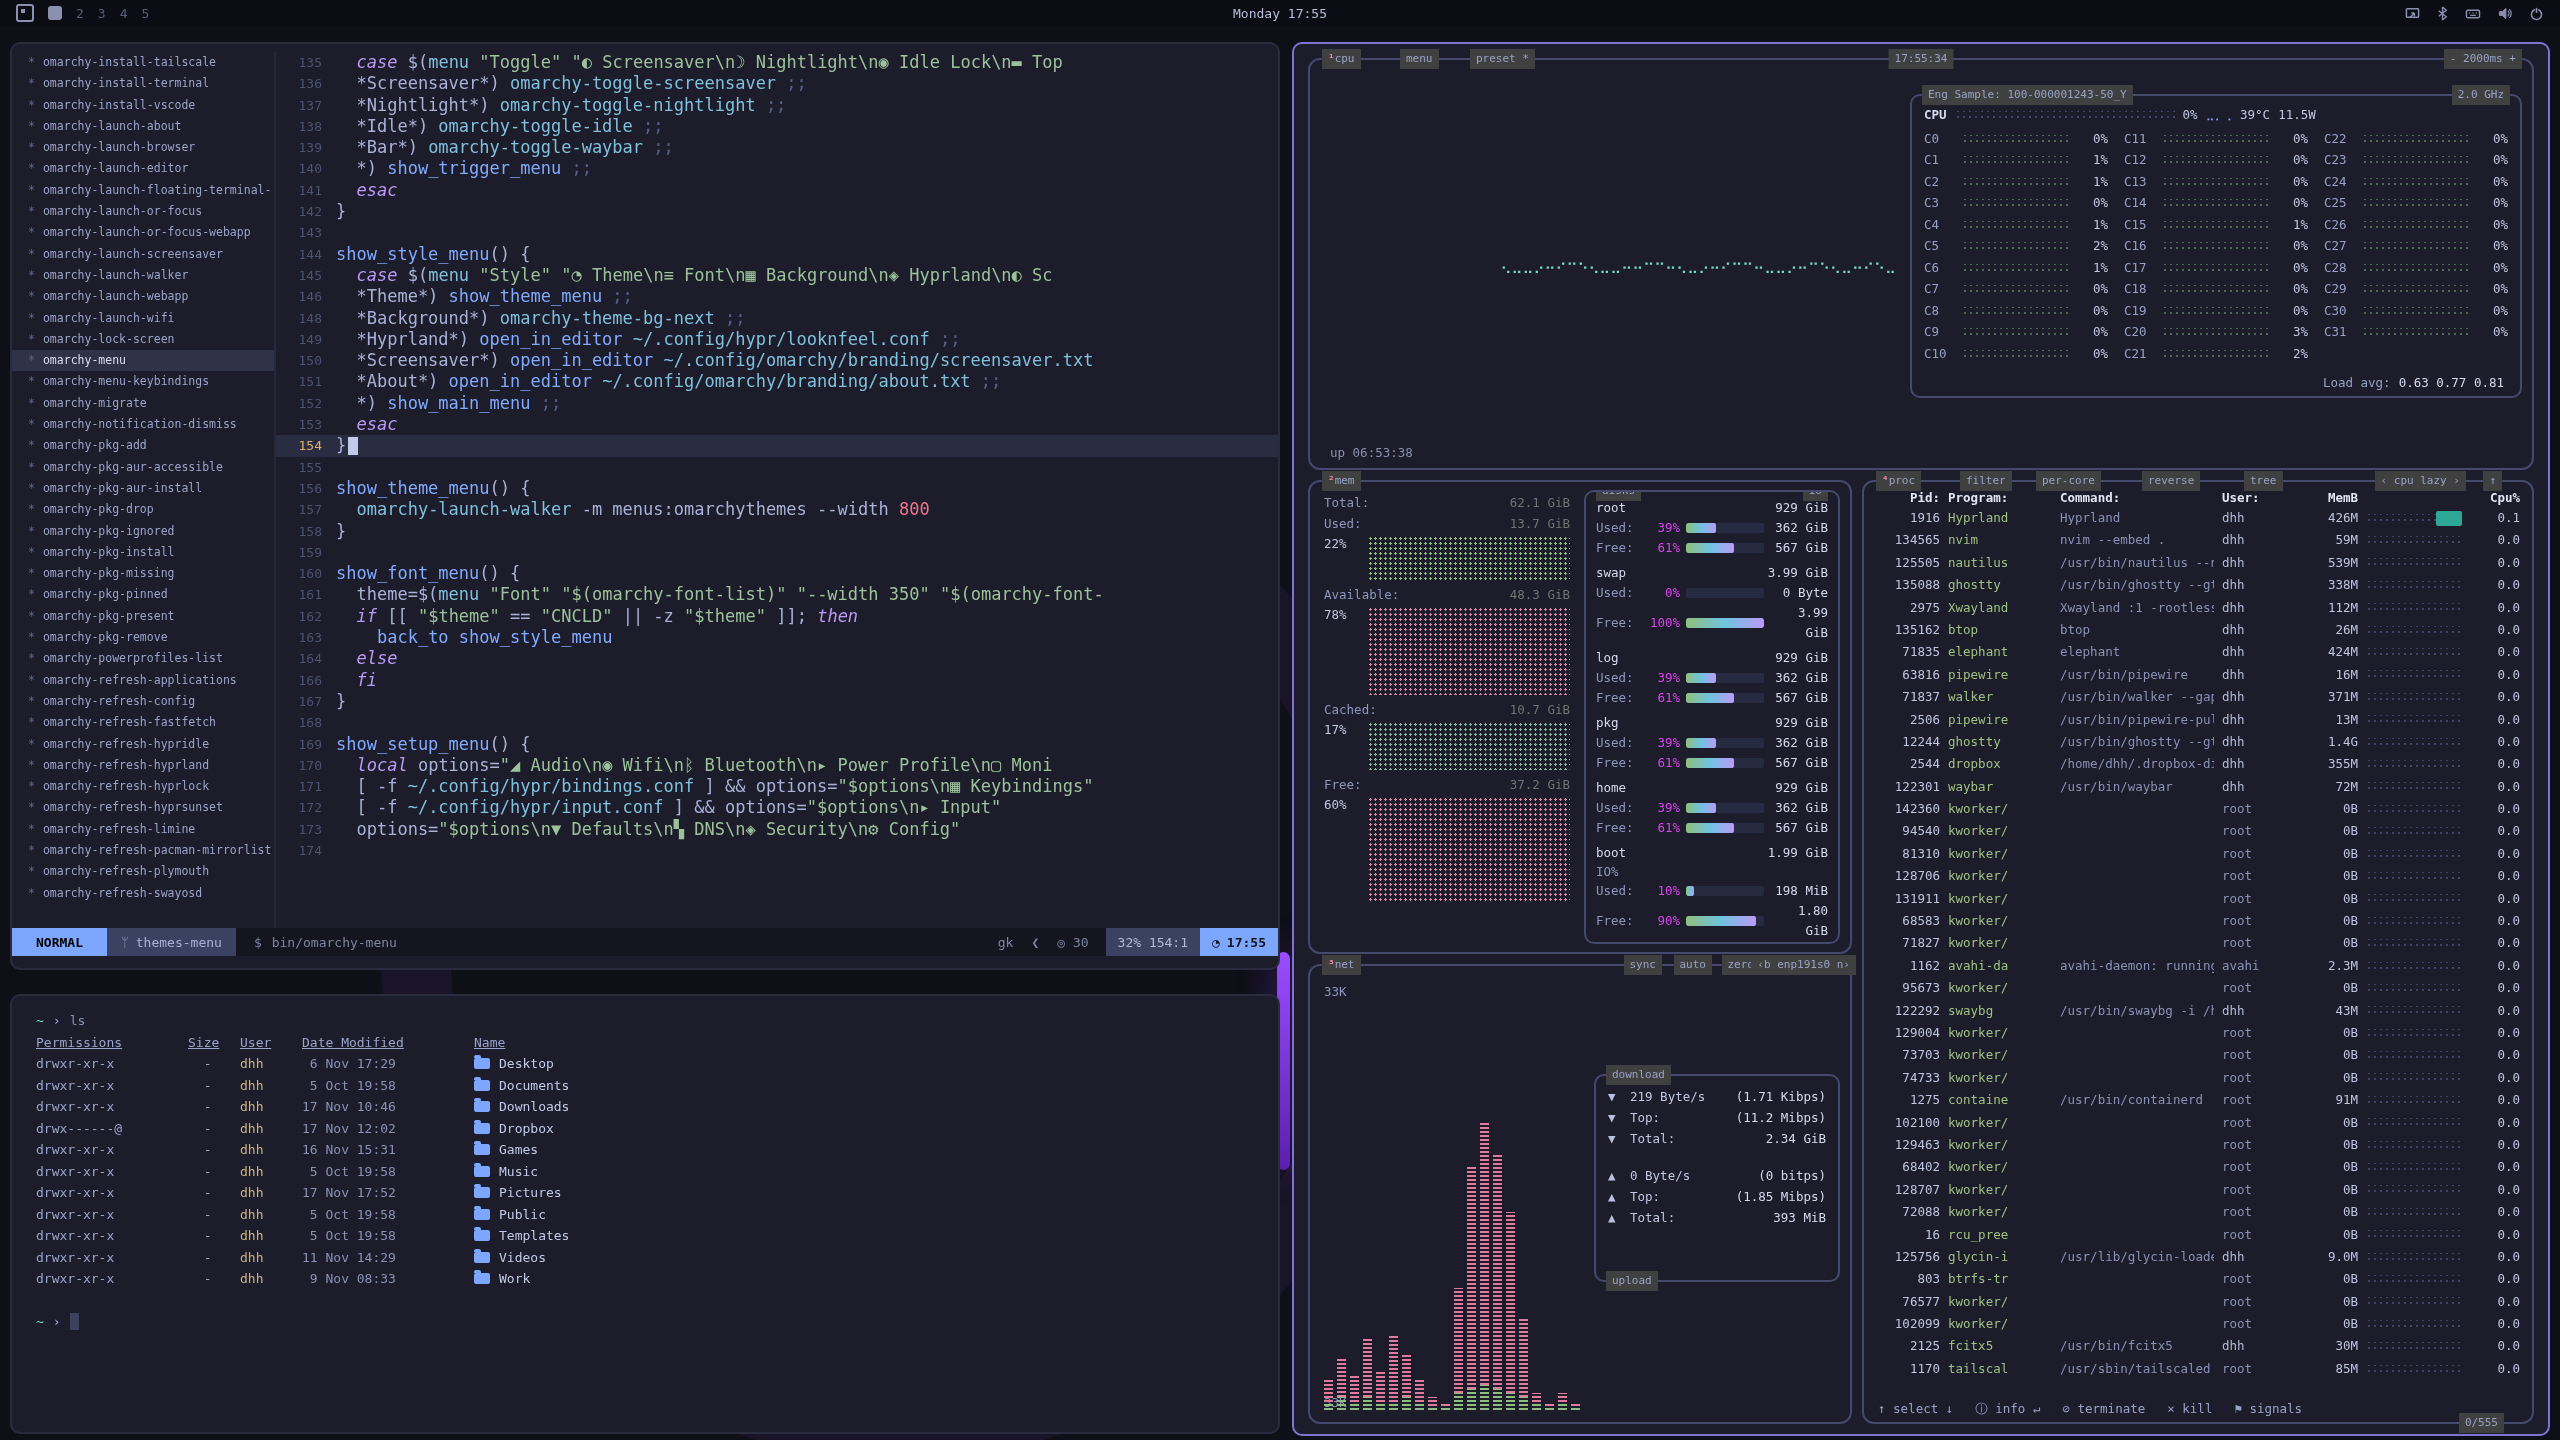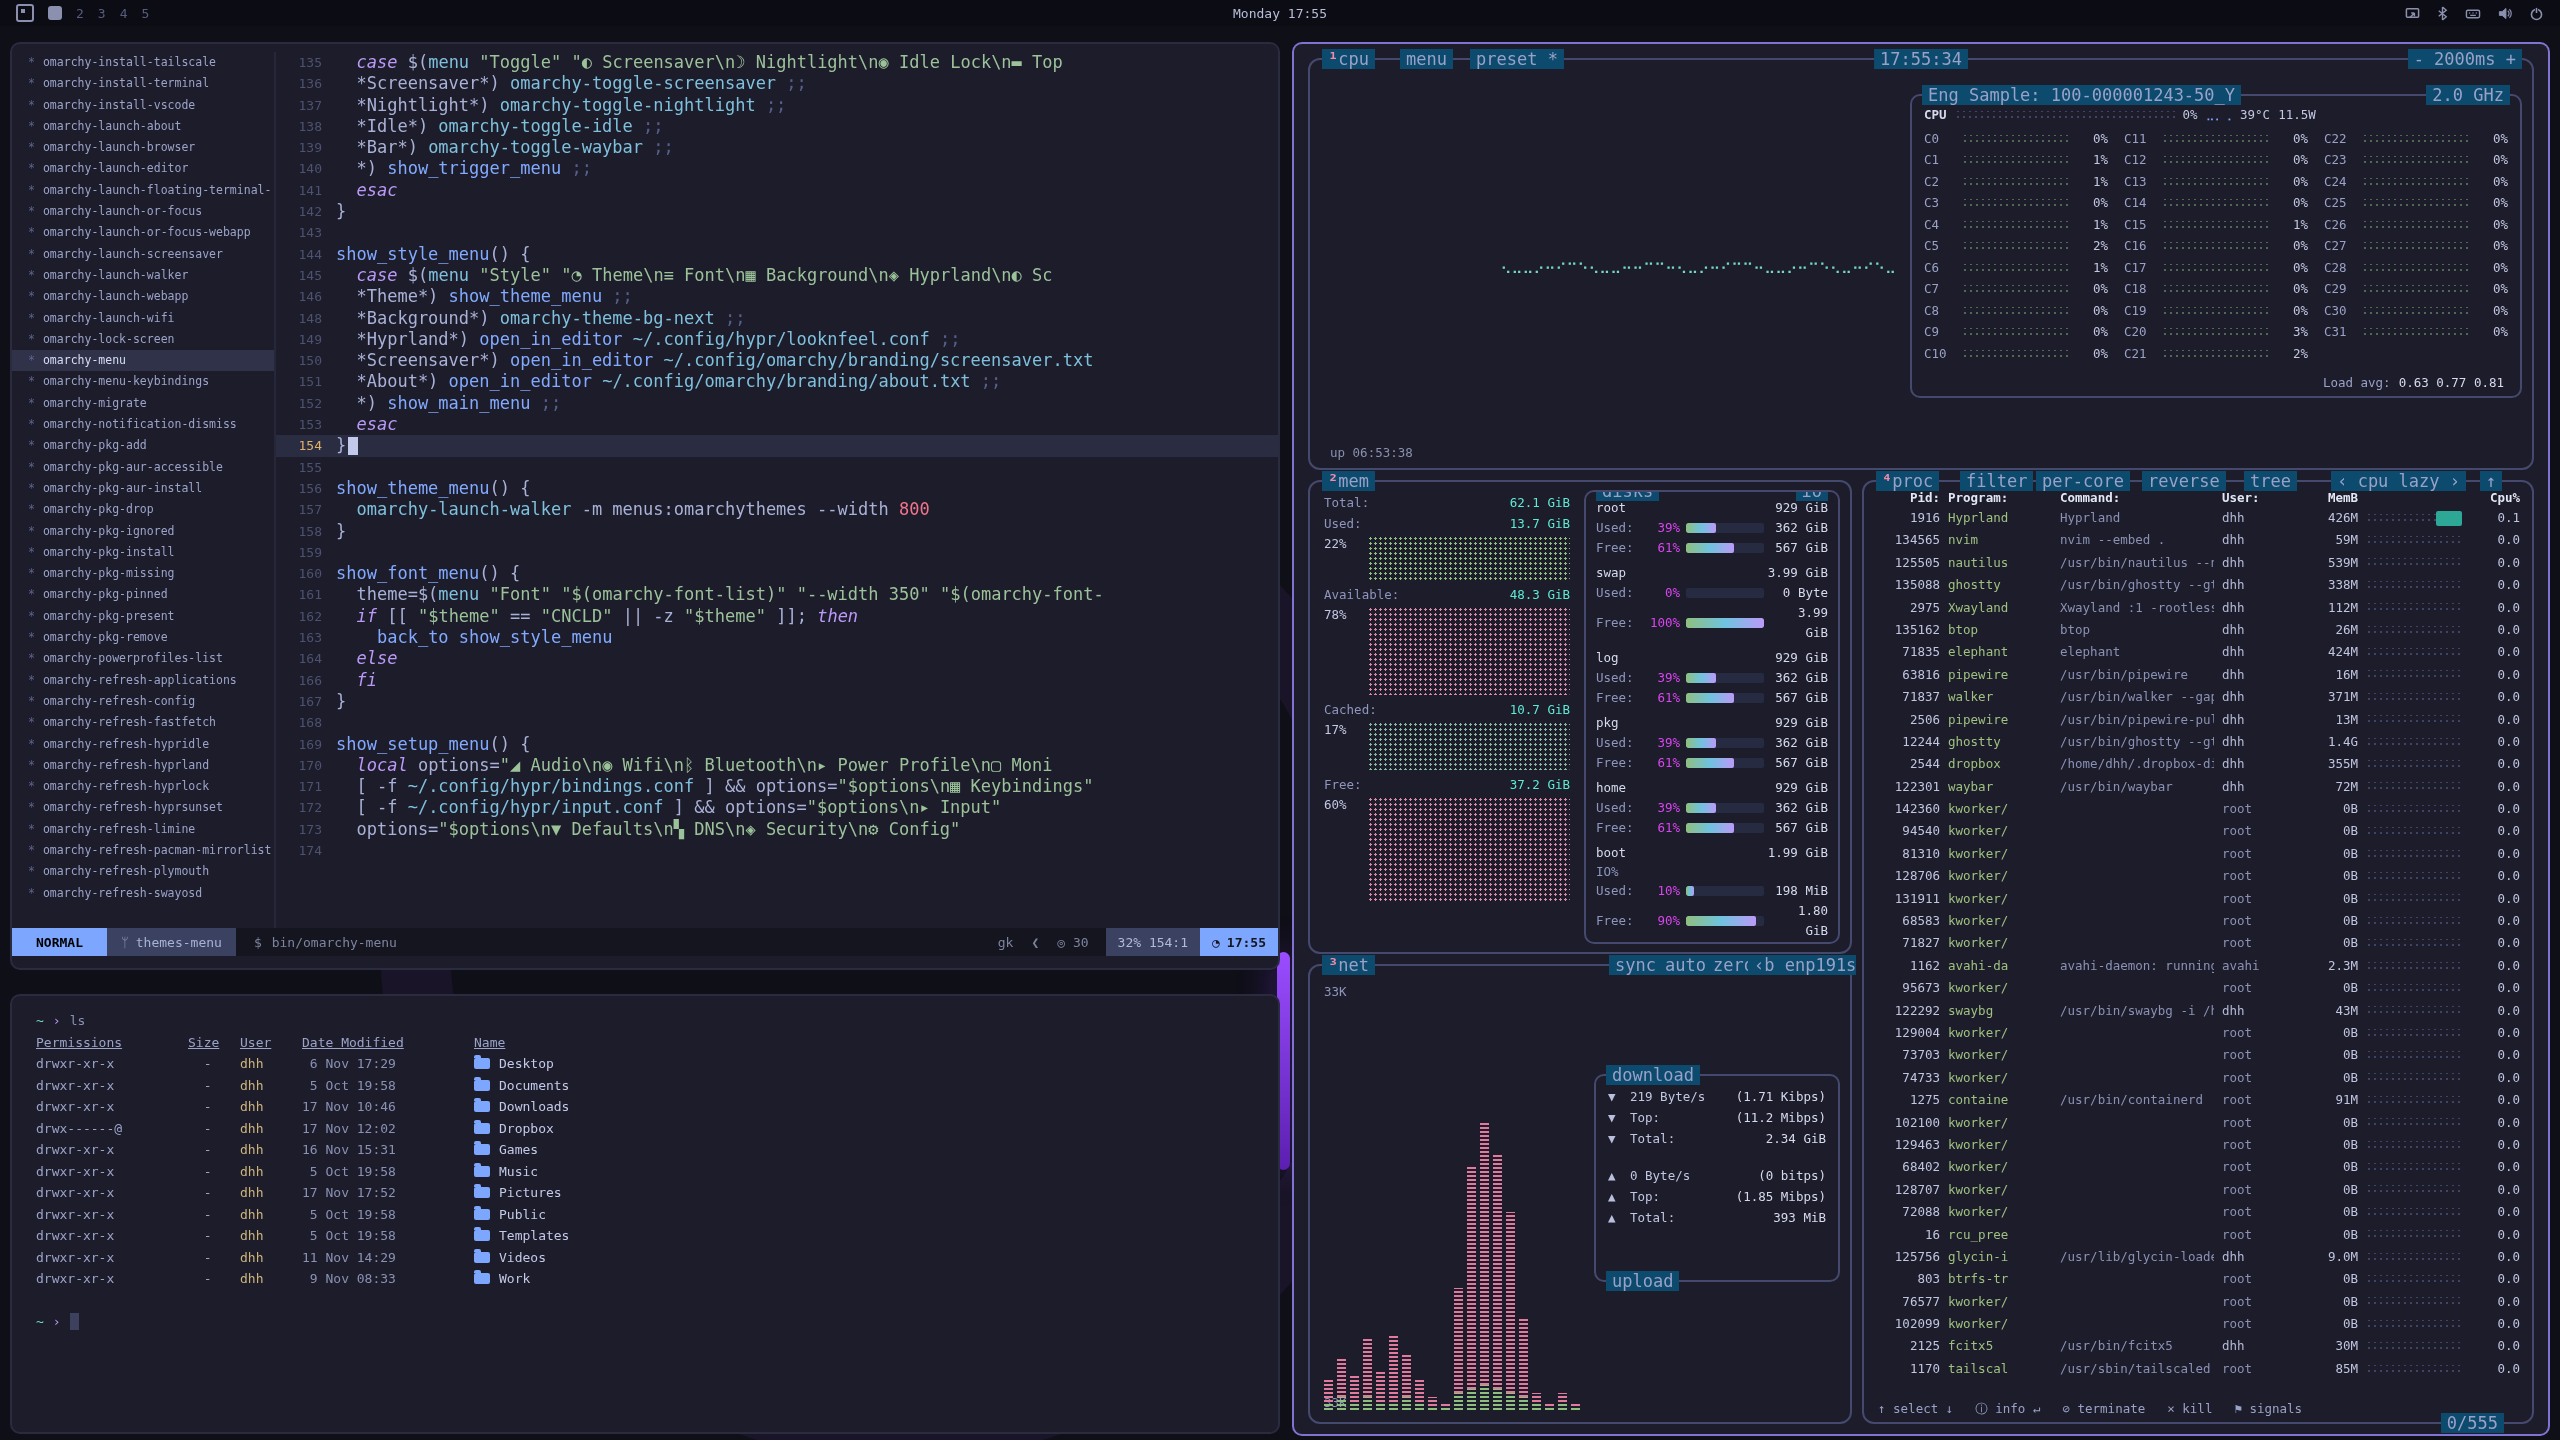--- a/index.html
+++ b/index.html
@@ -60,21 +60,21 @@
   .ls-h{text-decoration:underline;color:#9ba3c9}
   .ls-c{white-space:pre;color:#9ba3c9}
   .ls-perm{color:#9ba3c9}.ls-user{color:#cbb47e}.ls-date{color:#8a91b4}
   .ls-name{color:#c3c9e8;display:flex;align-items:center}
   .folder{width:16px;height:11px;background:#7da6ff;border-radius:2px;position:relative;margin-right:9px;display:inline-block;flex:none}
   .folder::before{content:"";position:absolute;top:-3px;left:0;width:7px;height:3px;background:#7da6ff;border-radius:2px 2px 0 0}
   .cursor-dim{display:inline-block;width:9px;height:17px;background:#3d415e}
   
   #btop-window{font-size:12.5px;color:#c2c7e2}
   .bbox{position:absolute;border:2px solid #45496e;border-radius:12px;background:transparent}
-  .chip{position:absolute;top:-11px;background:#0c4a6e;padding:0 6px;color:#9aa1c7;white-space:nowrap;font-size:17px;line-height:20px}
+  .chip{position:absolute;top:-11px;background:#404040;padding:0 6px;color:#9aa1c7;white-space:nowrap;font-size:11px;line-height:20px}
   .chip .chipnum{color:#f38ba8;font-weight:bold;font-style:normal}
   .chip-b{top:auto;bottom:-11px}
   #cpu-box{left:14px;top:14px;right:14px;height:408px}
   #cpu-sub{position:absolute;right:10px;top:34px;width:612px;height:304px;border:2px solid #45496e;border-radius:10px;padding:8px 12px;box-sizing:border-box}
   .cpu-row{display:flex;align-items:center;gap:8px;height:21.5px;line-height:21.5px}
   .cpu-lab{color:#d6daee;font-weight:bold}
   .leader{flex:1;height:8px;background-image:radial-gradient(#3f4466 1.2px,transparent 1.2px);
           background-size:6px 6px;background-position:0 3px}
   .tspark{color:#7da6ff;font-size:12px}
   .cores{display:grid;grid-template-columns:1fr 1fr 1fr;column-gap:16px;margin-top:2px}
@@ -83,21 +83,21 @@
   .core-spark{flex:1;height:7px;background-image:radial-gradient(#4e6a52 1.2px,transparent 1.2px);background-size:6px 6px;background-position:0 3px}
   .core-pct{width:32px;text-align:right;color:#c2c7e2;flex:none}
   .loadavg{position:absolute;right:16px;bottom:6px;color:#9aa1c7}
   .loadavg b{color:#d6daee;font-weight:normal;margin-left:8px}
   #cpu-graph{position:absolute;left:26px;top:196px;width:560px;color:#73daca;font-size:15px;white-space:nowrap;overflow:hidden;text-align:right}
   #cpu-up{position:absolute;left:20px;bottom:8px;color:#8a90ae}
   
   #mem-box{left:14px;top:436px;width:540px;height:470px}
   .memcol{position:absolute;left:14px;top:10px;width:246px}
   .m-line{display:flex;justify-content:space-between;height:21px;line-height:21px}
-  .m-lab{color:#8f96bd}.m-val{color:#5eead4}
+  .m-lab{color:#8f96bd}.m-val{color:#737373}
   .m-graph{display:flex;gap:8px;margin:2px 0 4px 0}
   .m-pct{width:36px;color:#c2c7e2;flex:none}
   .tex{flex:1;border-radius:2px}
   #disks-sub{position:absolute;right:10px;top:8px;bottom:8px;width:256px;border:2px solid #45496e;border-radius:10px;padding:6px 10px;box-sizing:border-box;overflow:hidden}
   .disk{margin-bottom:5px}
   .d-name{display:flex;justify-content:space-between;line-height:20px;color:#d6daee}
   .d-io{color:#8f96bd;line-height:18px}
   .d-row{display:flex;align-items:center;gap:6px;line-height:20px}
   .d-lab{width:42px;color:#8f96bd;flex:none}
   .d-pct{width:36px;text-align:right;color:#d946ef;flex:none}

